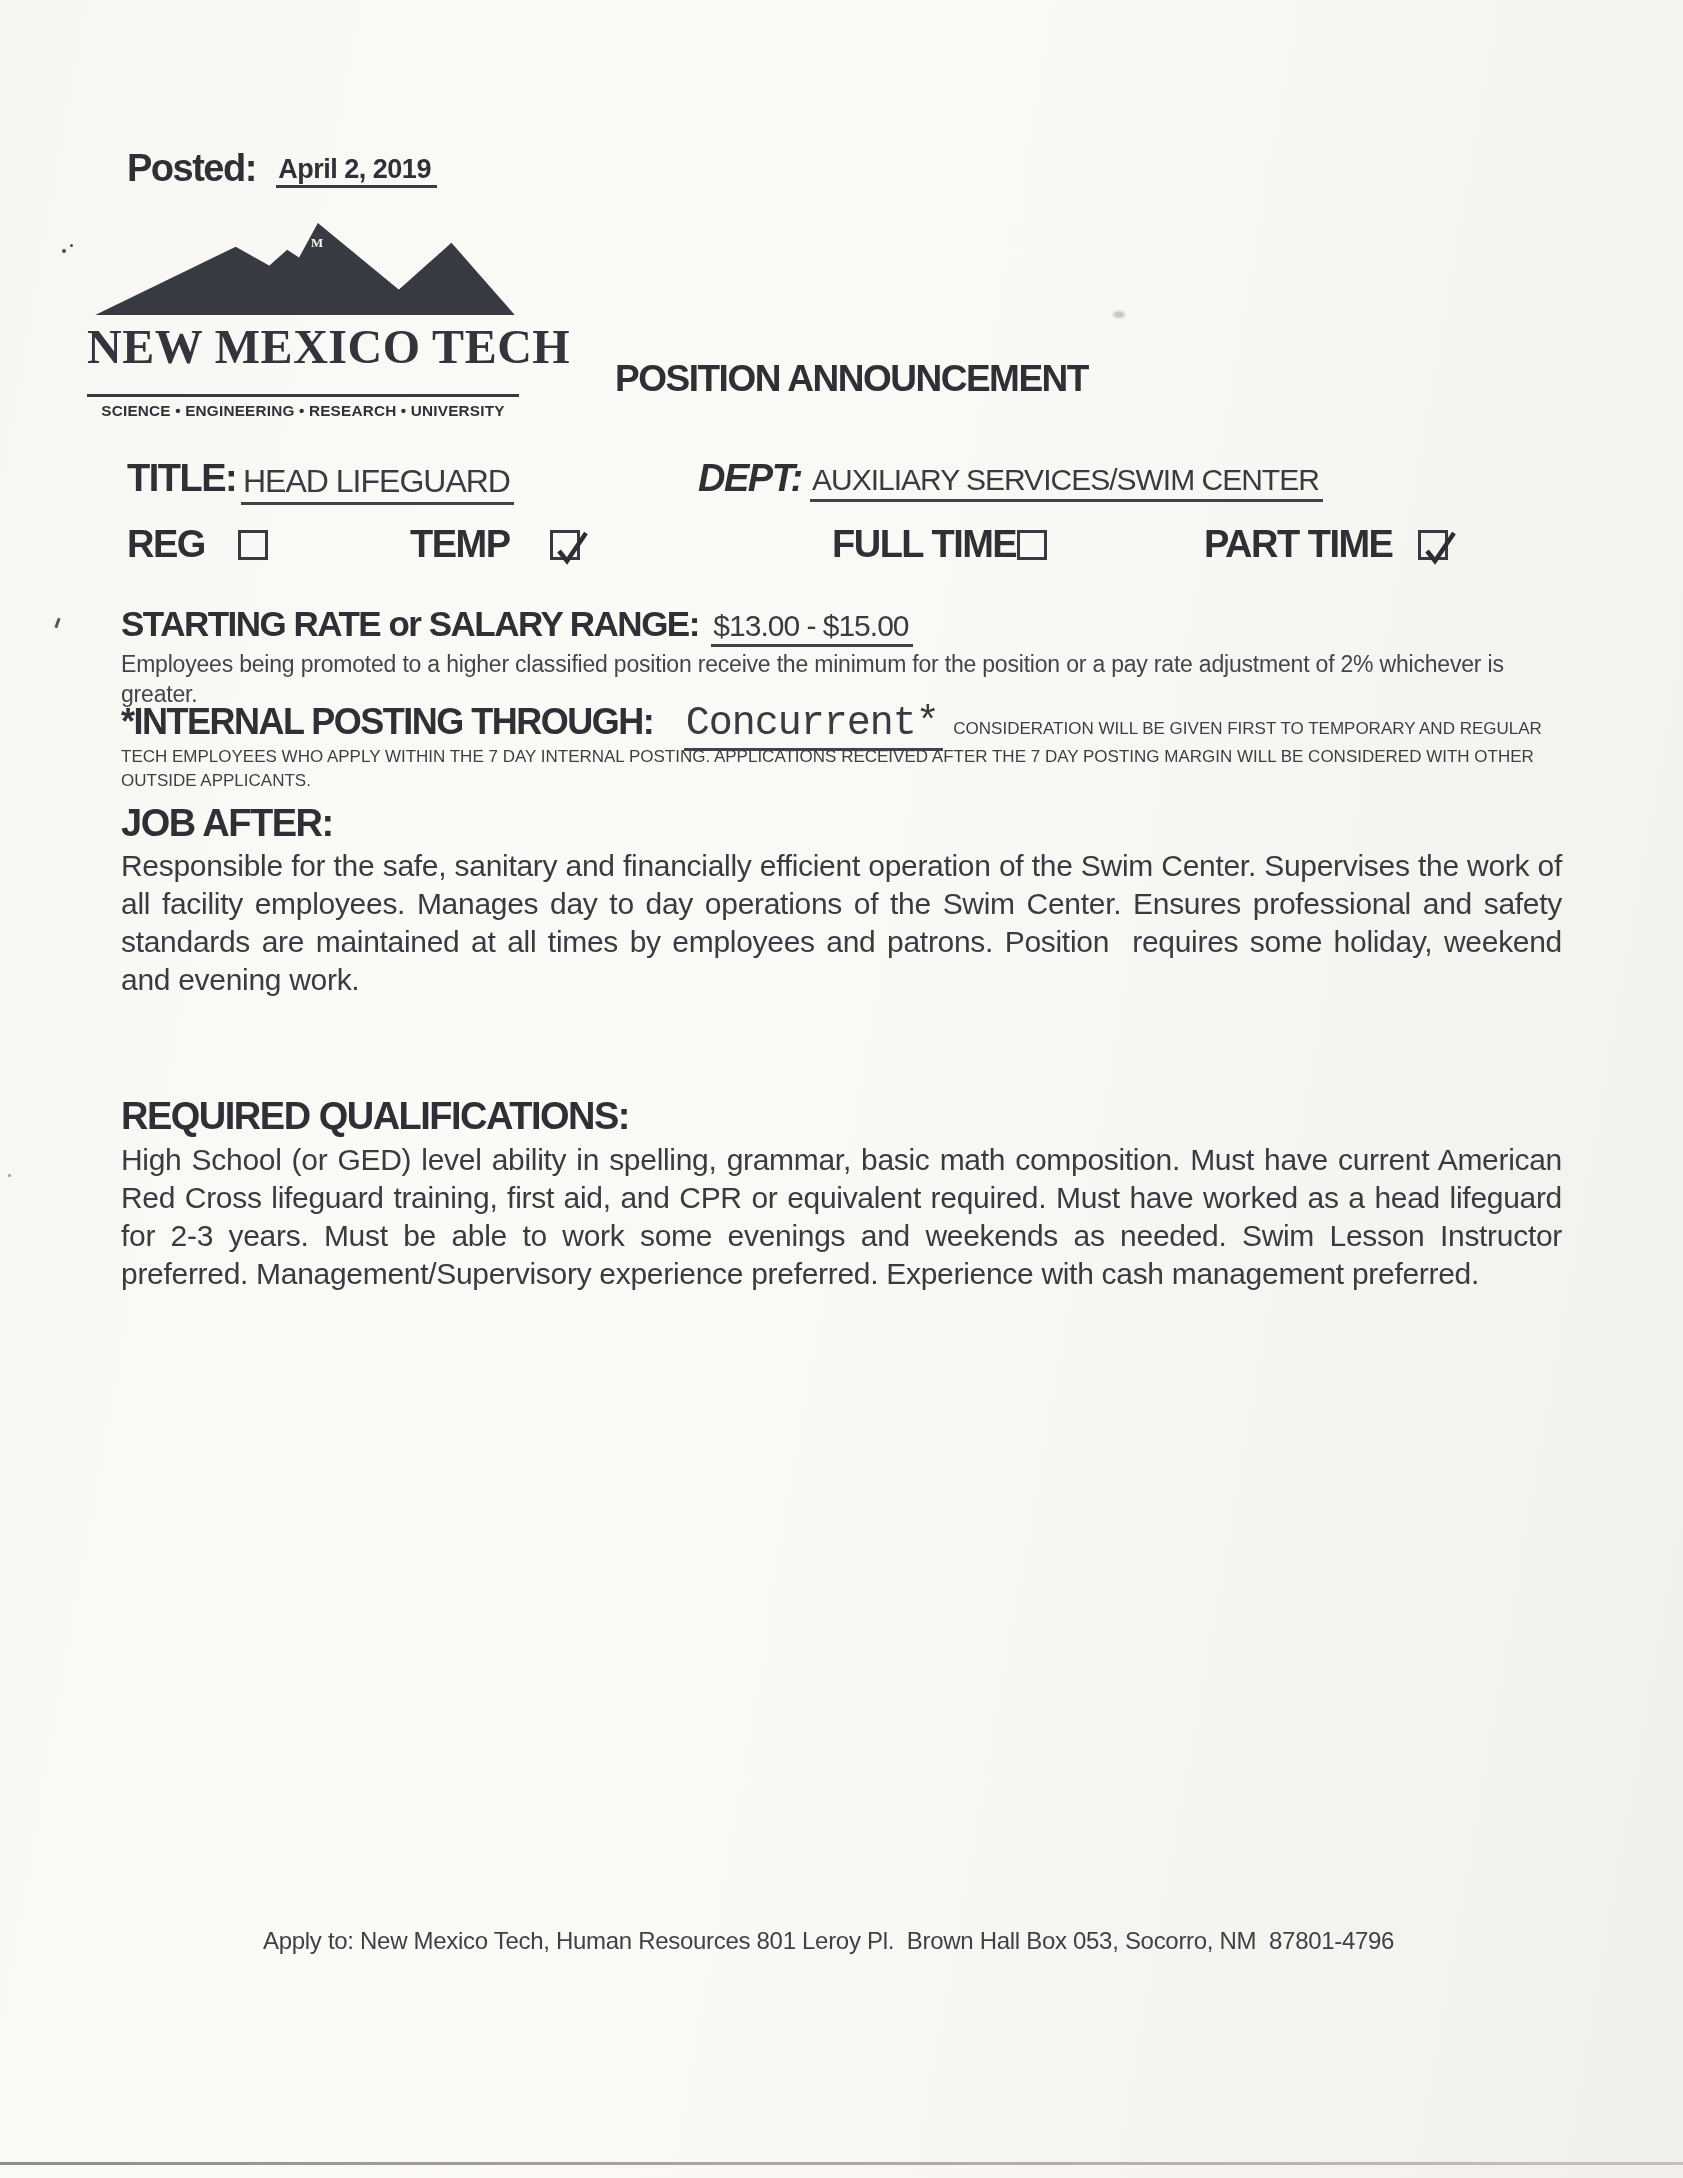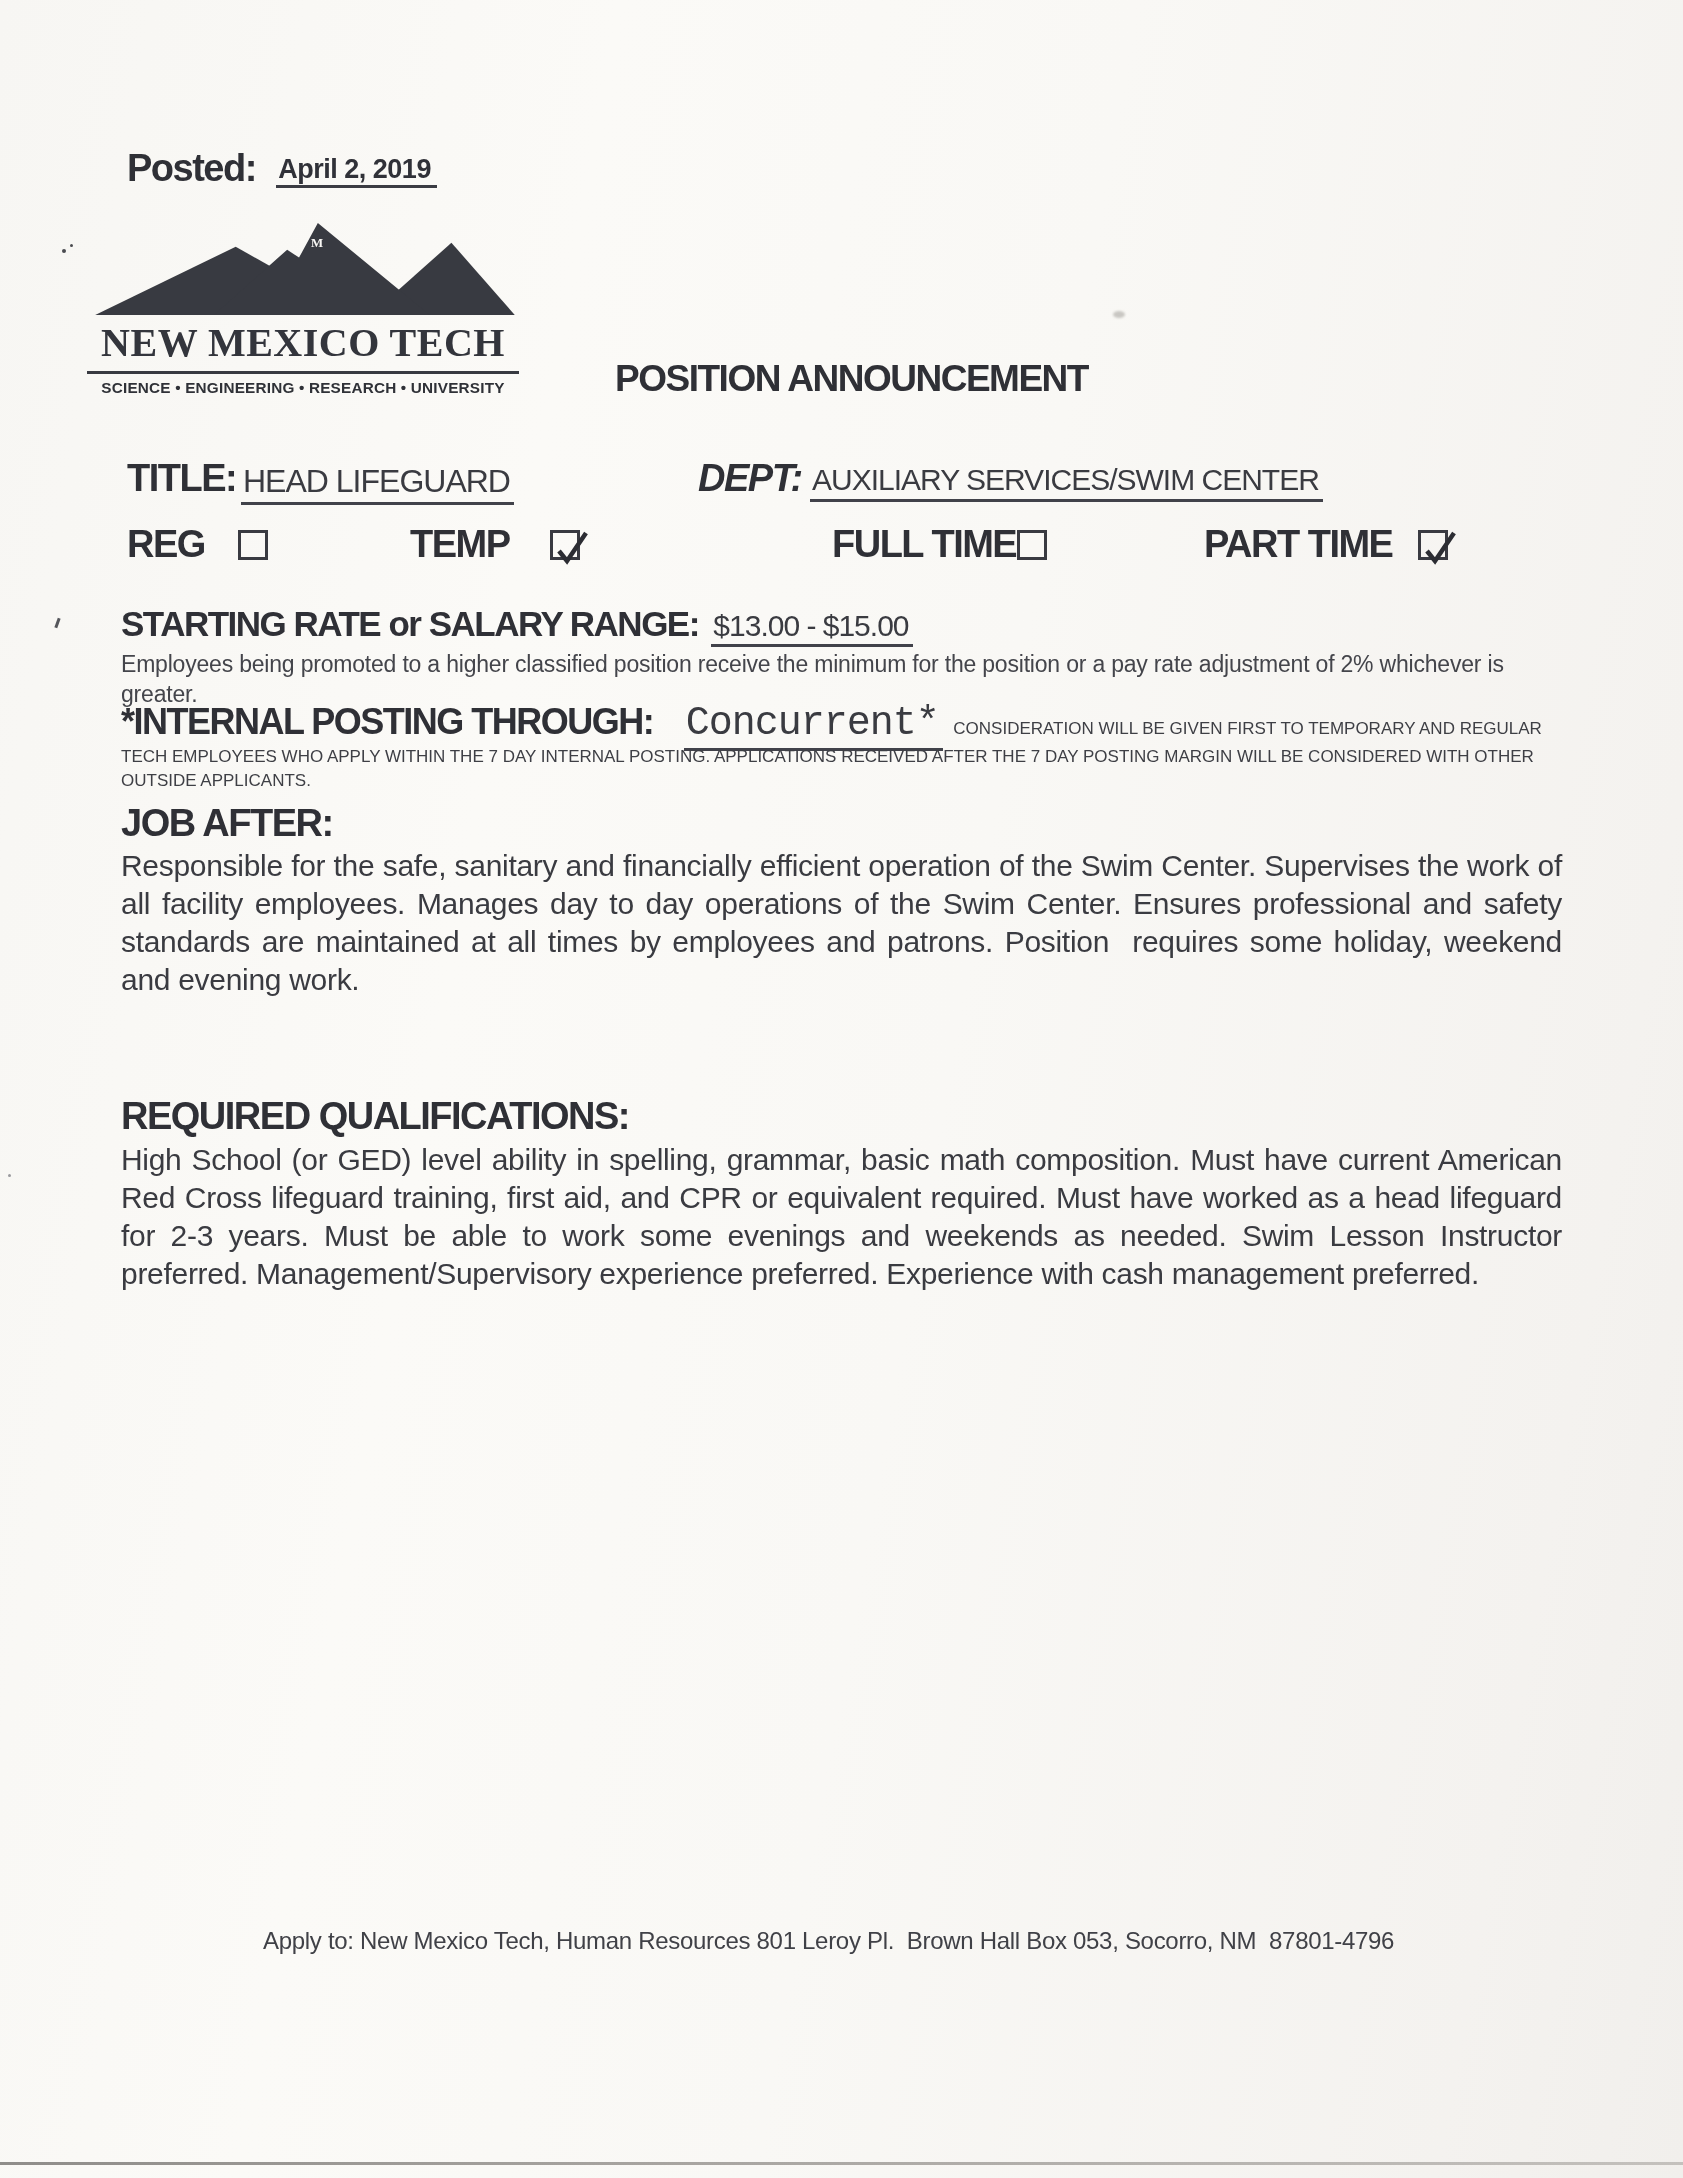--- a/index.html
+++ b/index.html
@@ -13,22 +13,22 @@
   }
   .abs{position:absolute;}
   .h-bold{font-weight:bold;font-size:38px;letter-spacing:-1.5px;color:#2f3036;white-space:nowrap;}
   .value{font-size:32px;letter-spacing:-1px;color:#3a3b41;border-bottom:3px solid #41424a;padding:0 4px 2px 2px;white-space:nowrap;}
   .body-text{font-size:30px;letter-spacing:-0.3px;line-height:38px;text-align:justify;color:#3a3b41;white-space:pre-wrap;}
   .fine{font-size:23px;letter-spacing:-0.2px;line-height:30px;color:#44454b;}
   .caps-note{font-size:17px;line-height:24px;letter-spacing:0px;color:#3e3f45;}
   
   .logo{left:87px;top:220px;width:432px;}
   .wordmark{
-    font-family:"Liberation Serif",serif;font-weight:bold;font-size:40px;letter-spacing:0.5px;
-    color:#33353c;text-align:center;border-bottom:3px solid #383a41;padding-bottom:5px;white-space:nowrap;
+    font-family:"Liberation Serif",serif;font-weight:bold;font-size:48px;letter-spacing:0.5px;
+    color:#33353c;text-align:center;border-bottom:3px solid #383a41;padding-bottom:20px;white-space:nowrap;
   }
   .tagline{font-weight:bold;font-size:15.3px;letter-spacing:0.2px;color:#2f3137;text-align:center;margin-top:5px;white-space:nowrap;}
   
   .cbox{width:30px;height:30px;border:3px solid #393a41;box-sizing:border-box;background:transparent;}
   .cbox svg{display:none;position:absolute;left:1px;top:-12px;overflow:visible;}
   .cbox.checked svg{display:block;}
   .speck{border-radius:50%;background:#4a4b50;}
   .edge-line{
     left:0;top:2162px;width:1683px;height:3px;
     background:linear-gradient(90deg,#8f8d8a 0%,#a5a29e 35%,#b6b3af 70%,#c4c1bd 100%);

